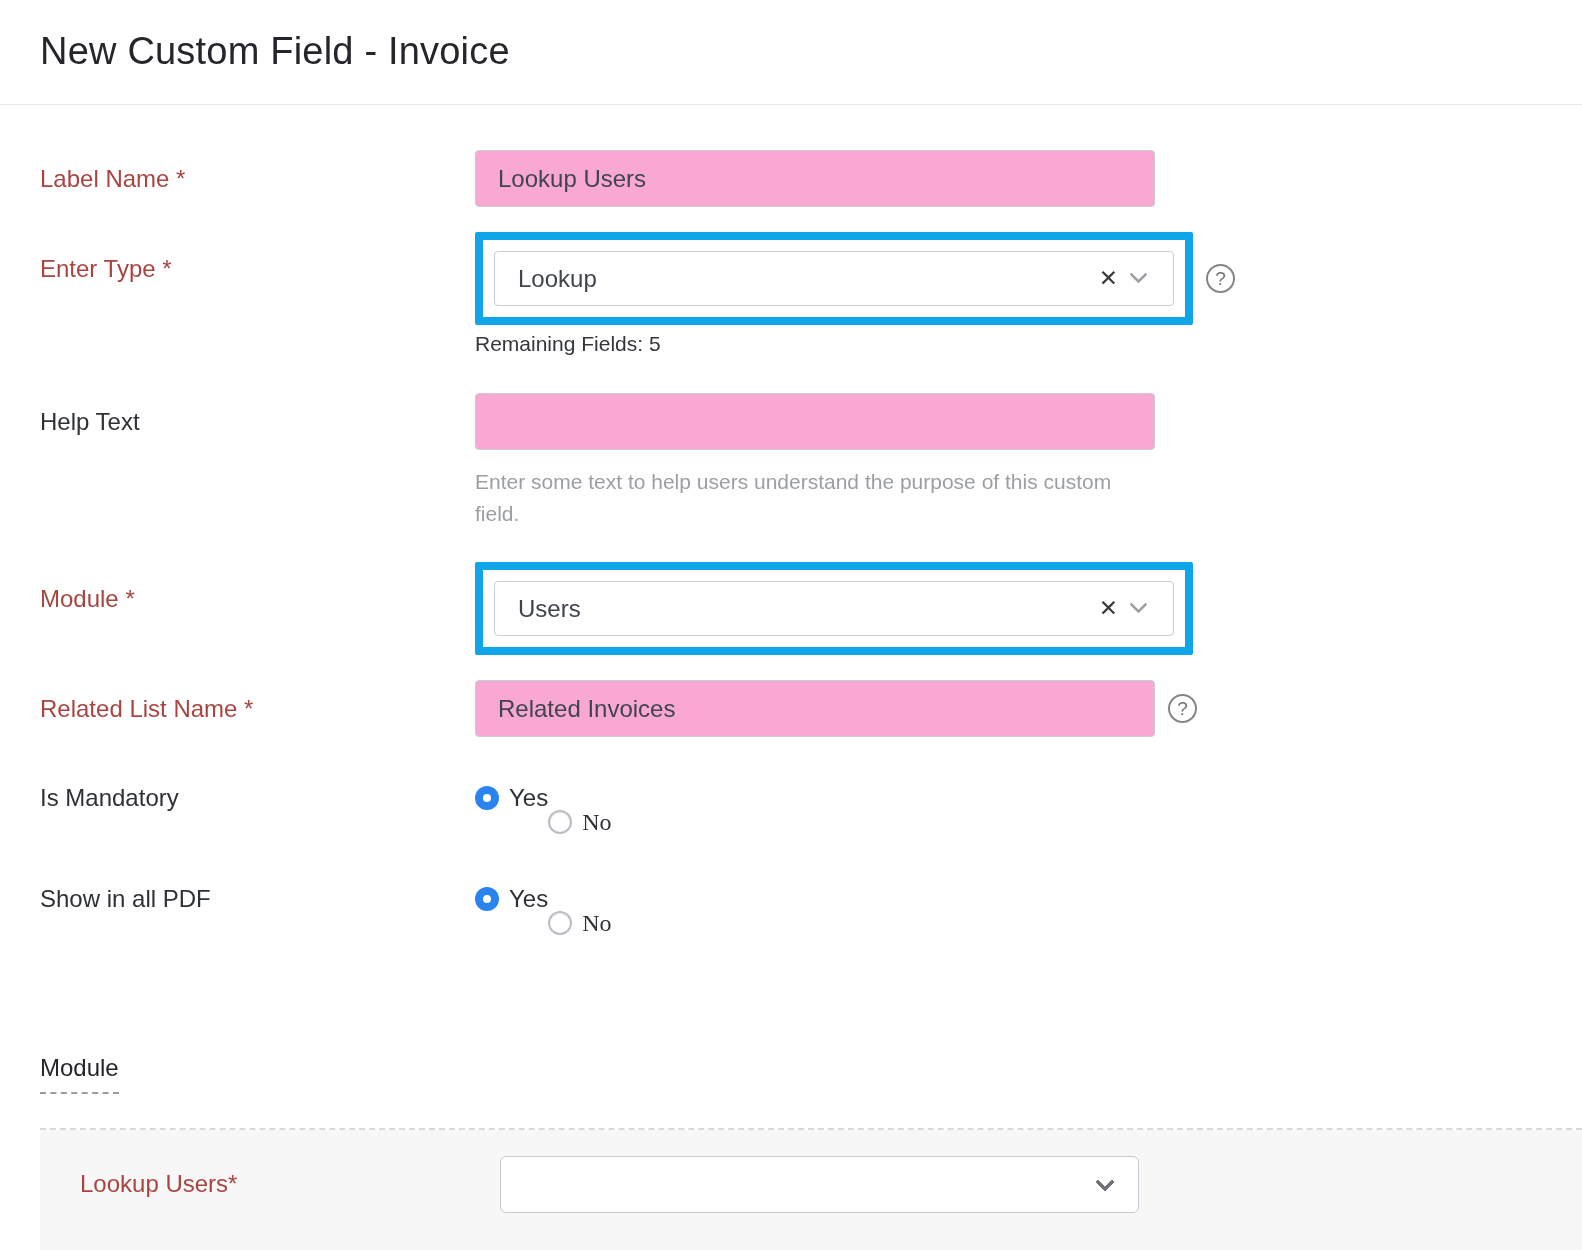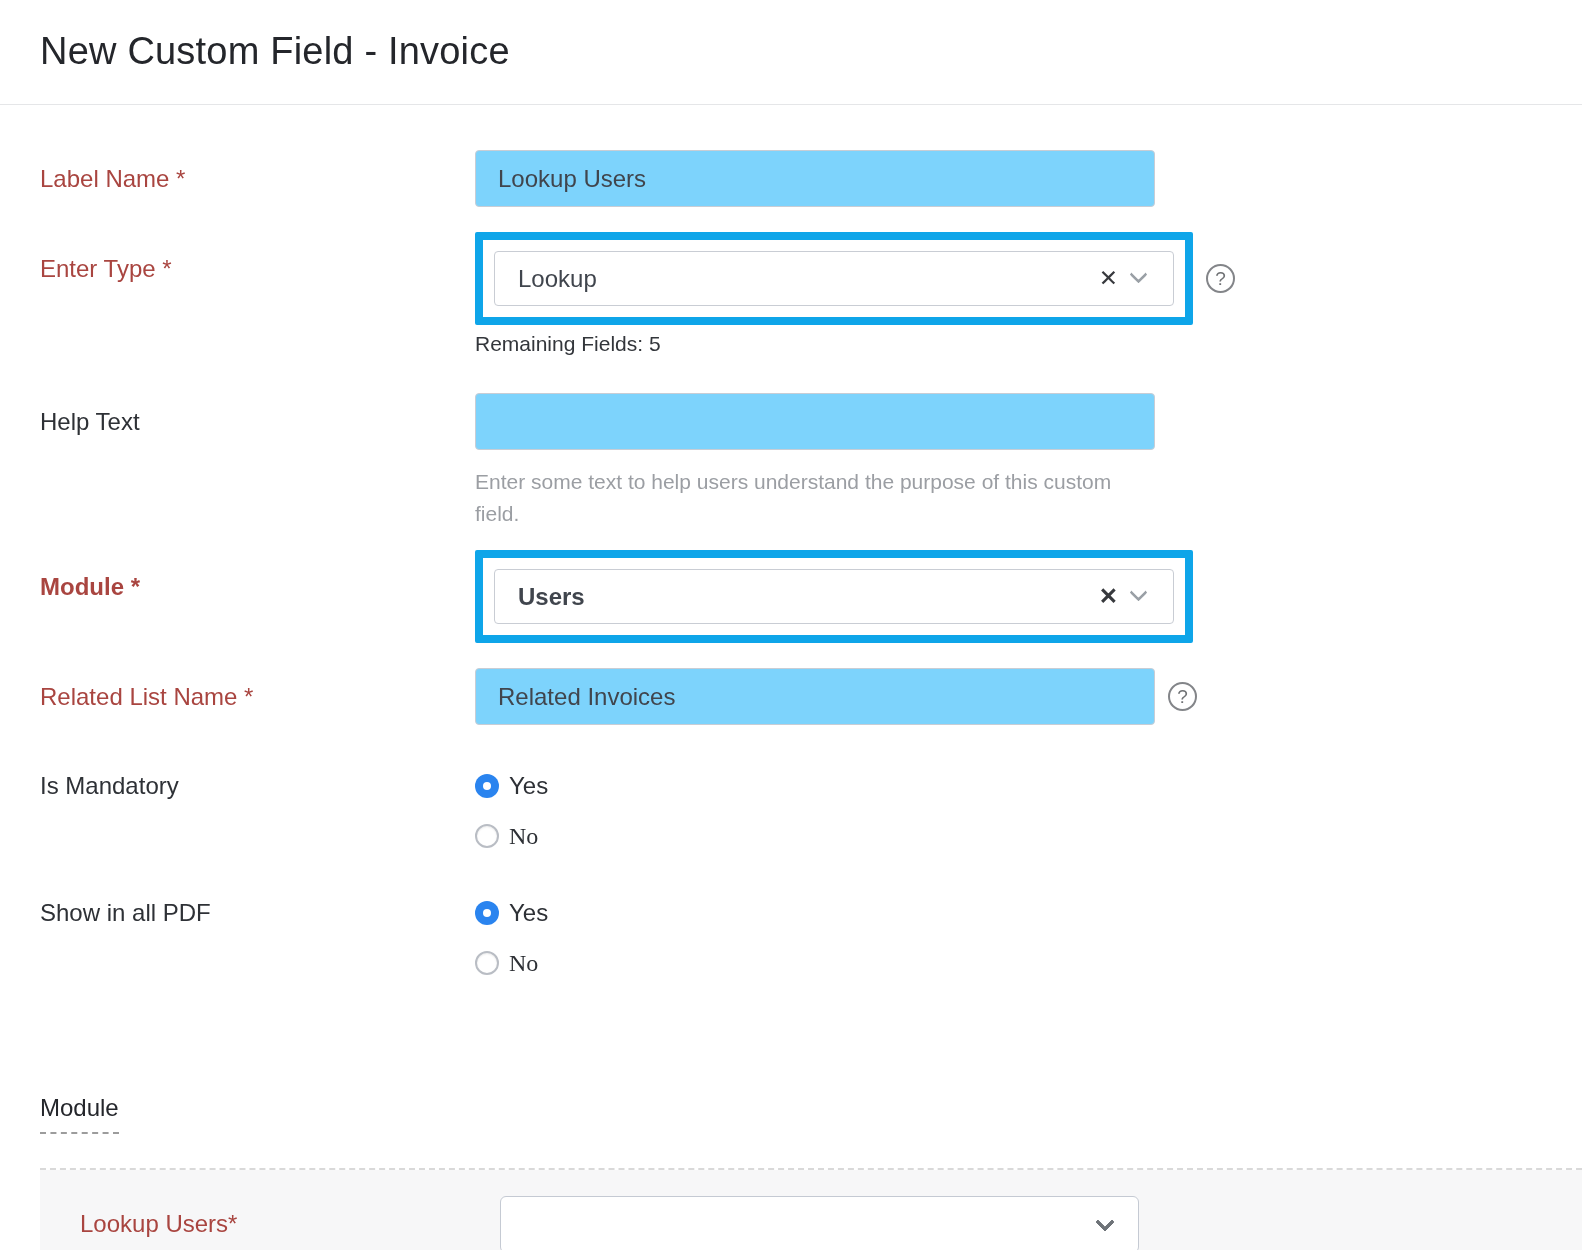--- a/index.html
+++ b/index.html
@@ -15,41 +15,41 @@
   
   .form { padding-left:40px; }
   .form-row { display:flex; align-items:flex-start; }
   .flabel { width:435px; font-size:24px; color:#2e3136; flex:none; }
   .flabel.req { color:#a94540; }
   .vcent-57 { line-height:57px; }
   .vcent-73 { line-height:73px; }
 
   .text-input { width:680px; height:57px; border:1px solid #c8cdd5; border-radius:4px;
                 font-family:"Liberation Sans", sans-serif; font-size:24px; color:#40454d;
-                padding:0 22px; background:#7dd3fc; outline:none; }
+                padding:0 22px; background:#f9a8d4; outline:none; }
 
   
   .hl-box { border:8px solid #0ea5e9; border-radius:2px; padding:11px; background:#fff; }
   .select-box { width:680px; height:55px; border:1px solid #c9cdd4; border-radius:4px;
                 display:flex; align-items:center; padding:0 26px 0 23px; background:#fff;
                 cursor:pointer; }
   .select-value { flex:1; font-size:24px; color:#40454d; }
   .clear-x { font-size:23px; color:#37393d; line-height:1; cursor:pointer; }
   .chev { width:13px; height:13px; border-right:3px solid #9aa0a6; border-bottom:3px solid #9aa0a6;
           border-radius:2px; transform:rotate(45deg); margin:-8px 2px 0 14px; flex:none; cursor:pointer; }
 
   .help-circle { width:29px; height:29px; border:2px solid #838589; border-radius:50%;
                  color:#6f7174; font-size:19px; display:flex; align-items:center; justify-content:center;
                  margin-left:13px; align-self:center; cursor:pointer; flex:none; }
 
   .note { font-size:21px; color:#33363b; margin-top:8px; line-height:22px; }
   .hint { width:674px; font-size:21px; color:#9b9ea3; margin-top:16px; line-height:32px; }
 
   
-  .radio-group { display:flex; flex-direction:column; }
+  .radio-group { display:flex; }
   .radio-opt { display:flex; align-items:center; height:26px; cursor:pointer; }
   .radio-opt + .radio-opt { margin-top:24px;font-family:Liberation Serif, serif; }
   .radio { width:24px; height:24px; border-radius:50%; flex:none; position:relative; }
   .radio.sel { background:#2a84ef; }
   .radio.sel .dot { position:absolute; left:8px; top:8px; width:8px; height:8px;
                     border-radius:50%; background:#ffffff; }
   .radio.unsel { background:#fff; border:2px solid #b9bdc4;
                  box-shadow:inset 0 1px 2px rgba(0,0,0,0.08); }
   .radio-label { font-size:24px; color:#2e3136; margin-left:10px; }
 
@@ -63,21 +63,21 @@
   .preview-select { width:639px; height:57px; background:#fff; border:1px solid #c5cad3;
                     border-radius:6px; position:relative; cursor:pointer; }
   .preview-select .chev2 { position:absolute; right:26px; top:18px; width:14px; height:14px;
                            border-right:4px solid #6e7378; border-bottom:4px solid #6e7378;
                            border-radius:2px; transform:rotate(45deg); }
 
   
   .r1 { margin-top:45px; }
   .r2 { margin-top:25px; }
   .r3 { margin-top:38px; }
-  .r4 { margin-top:20px;font-weight:bold; }
+  .r4 { margin-top:32px; }
   .r5 { margin-top:25px; }
   .r6 { margin-top:48px; }
   .r7 { margin-top:51px; }
 </style>
 </head>
 <body>
 
 <header class="page-header">
   <h1>New Custom Field - Invoice</h1>
 </header>

